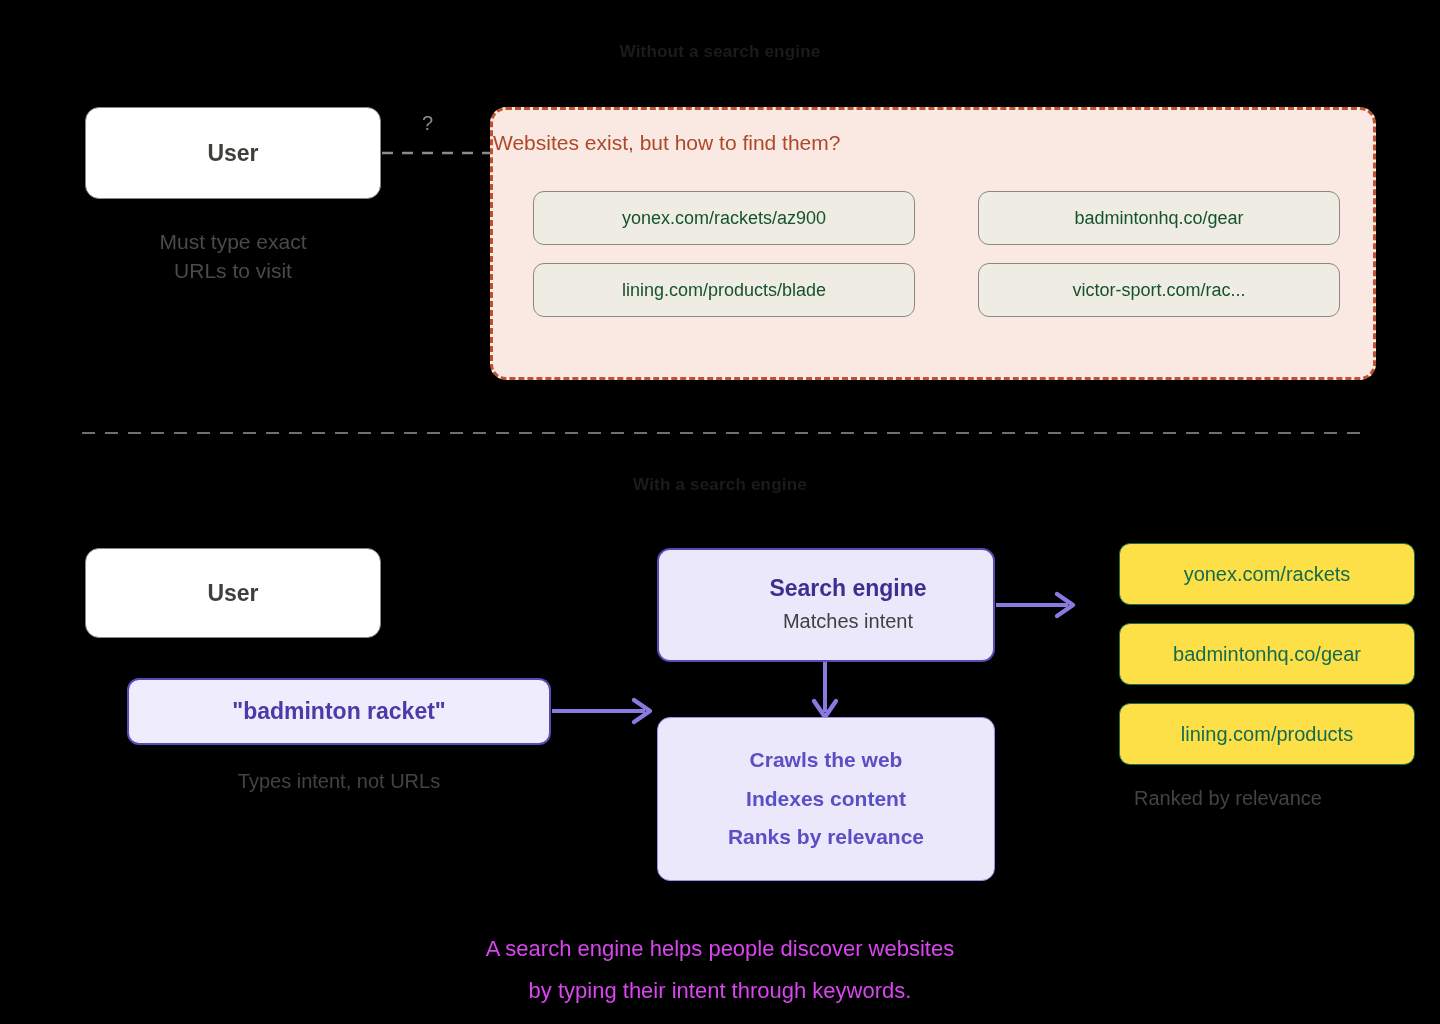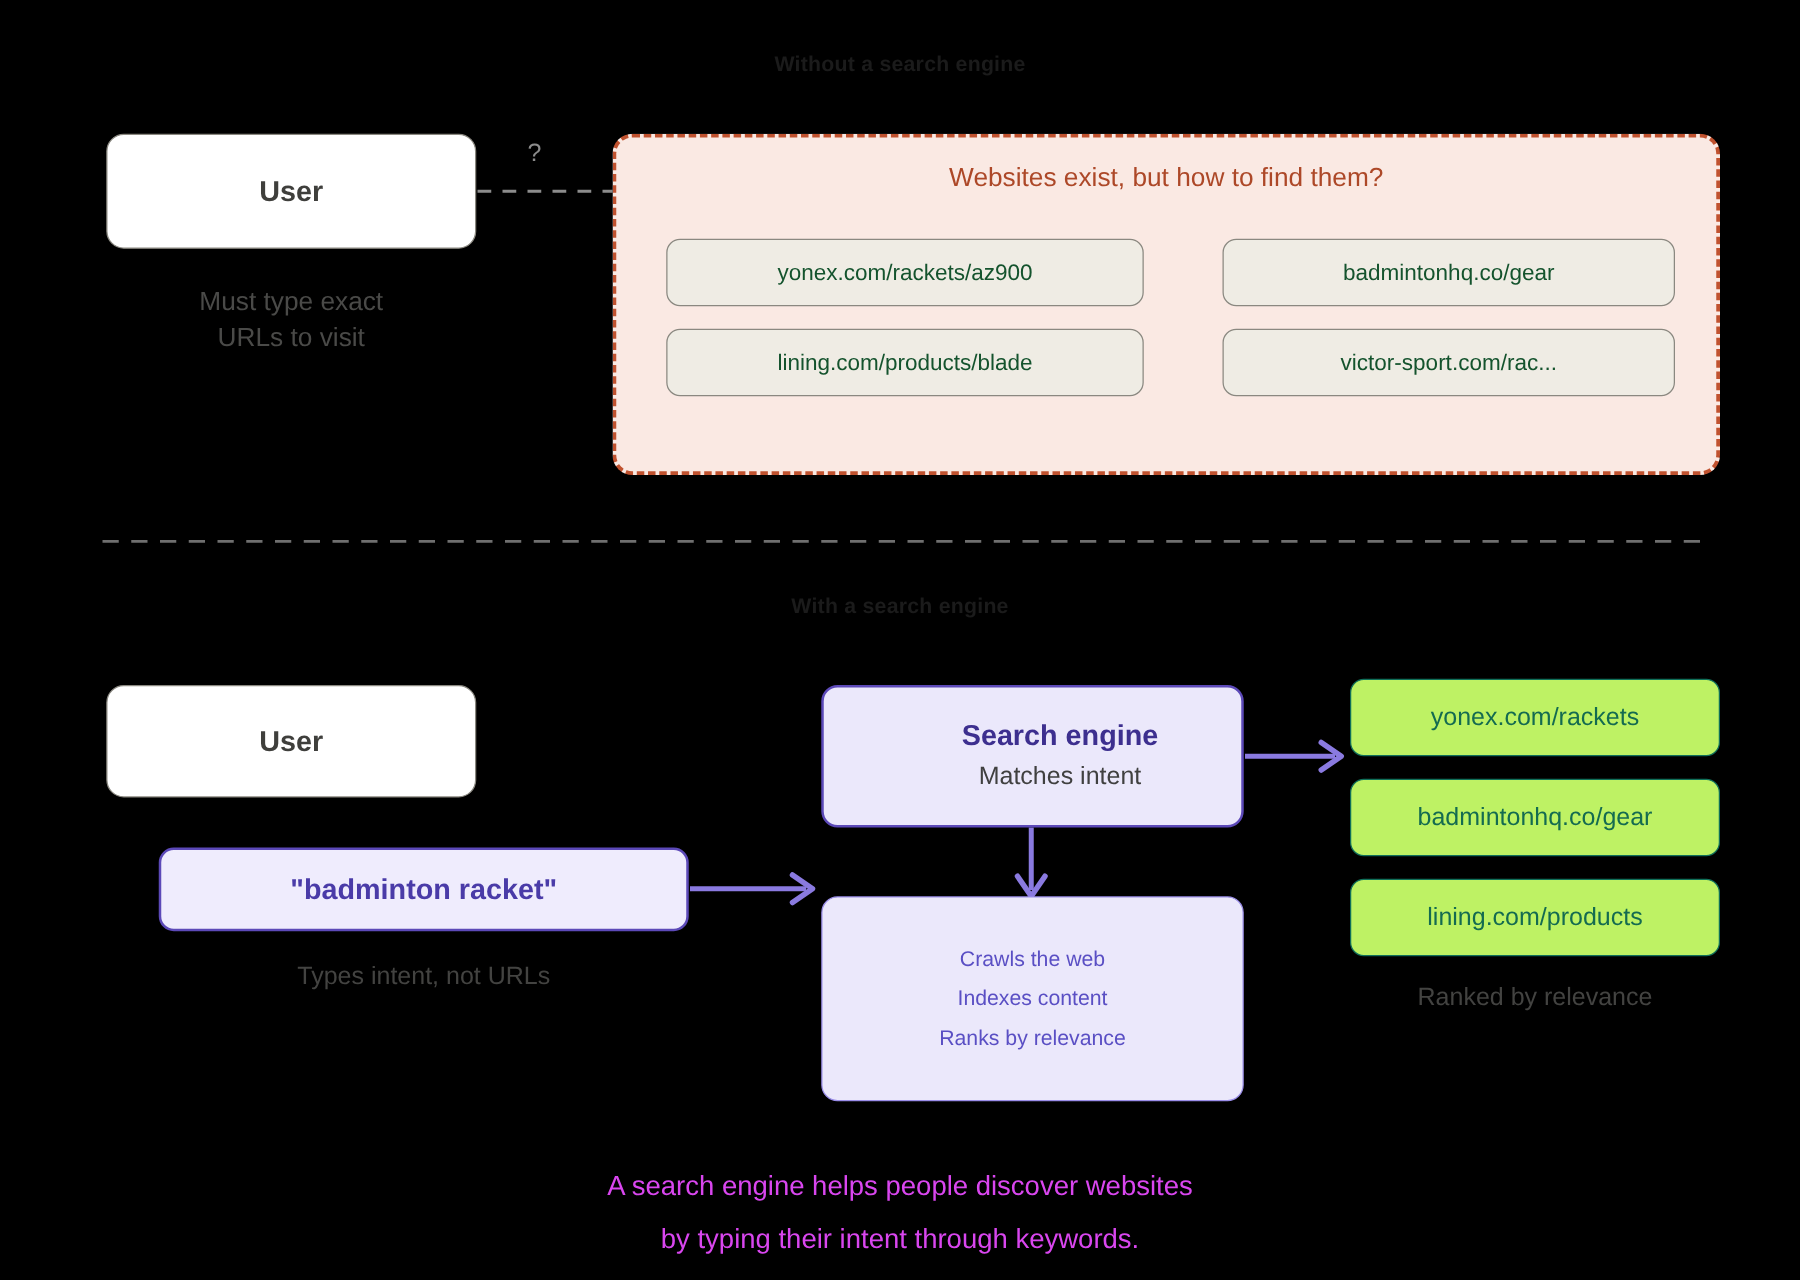--- a/index.html
+++ b/index.html
@@ -46,21 +46,21 @@
     display: flex; align-items: center; justify-content: center;
     white-space: nowrap;
   }
 
   .panel-missing {
     background: #fae9e3;
     border: 3px dashed #c0522f;
     border-radius: 16px;
   }
   .panel-heading {
-    width: 100%; text-align: center;
+    width: 100%; 
     color: #ad4828; font-size: 21px;
     white-space: nowrap;
   }
 
   .node-purple-strong {
     background: #ebe8fb;
     border: 2.6px solid #5c49b8;
     border-radius: 13px;
     color: #3d2f8f;
     padding-left: 44px;
@@ -75,27 +75,28 @@
     background: #efecfd;
     border: 2.4px solid #5c49b8;
     border-radius: 12px;
     color: #4a3ba8;
     font-size: 23px; font-weight: bold;
   }
   .title-line { font-size: 23px; font-weight: bold; line-height: 1.2; }
   .sub-line   { font-size: 20px; line-height: 1.28; font-weight: normal; }
 
   .node-result {
-    background: #bef264;
+    background: #fde047;
     border: 1.8px solid #10705a;
     border-radius: 11px;
     color: #146b50;
     font-size: 20px;
     display: flex; align-items: center; justify-content: center;
     white-space: nowrap;
+    margin-left: 39px;
   }
 
   
   .caption {
     text-align: center;
     color: #4a4a48;
     font-size: 21px;
     line-height: 1.36;
     white-space: pre-line;
   }
@@ -163,21 +164,21 @@
   </div>
 
   <div class="abs caption caption-sm" style="left:127px; top:768px; width:424px;">Types intent, not URLs</div>
 
   <div class="abs node node-purple-strong" style="left:657px; top:548px; width:338px; height:114px;">
     <div class="title-line">Search engine</div>
     <div class="sub-line" style="color:#404040; margin-top:6px;">Matches intent</div>
   </div>
 
   <div class="abs node node-purple-soft" style="left:657px; top:717px; width:338px; height:164px;">
-    <div class="sub-line" style="white-space:pre-line; font-size:17px; line-height:1.85;">Crawls the web
+    <div class="sub-line" style="white-space:pre-line; font-size:21px; line-height:1.85;font-weight:bold;">Crawls the web
 Indexes content
 Ranks by relevance</div>
   </div>
 
   <div class="abs node-result" style="left:1080px; top:543px; width:296px; height:62px;">yonex.com/rackets</div>
   <div class="abs node-result" style="left:1080px; top:623px; width:296px; height:62px;">badmintonhq.co/gear</div>
   <div class="abs node-result" style="left:1080px; top:703px; width:296px; height:62px;">lining.com/products</div>
 
   <div class="abs caption caption-sm" style="left:1080px; top:785px; width:296px;">Ranked by relevance</div>
 

